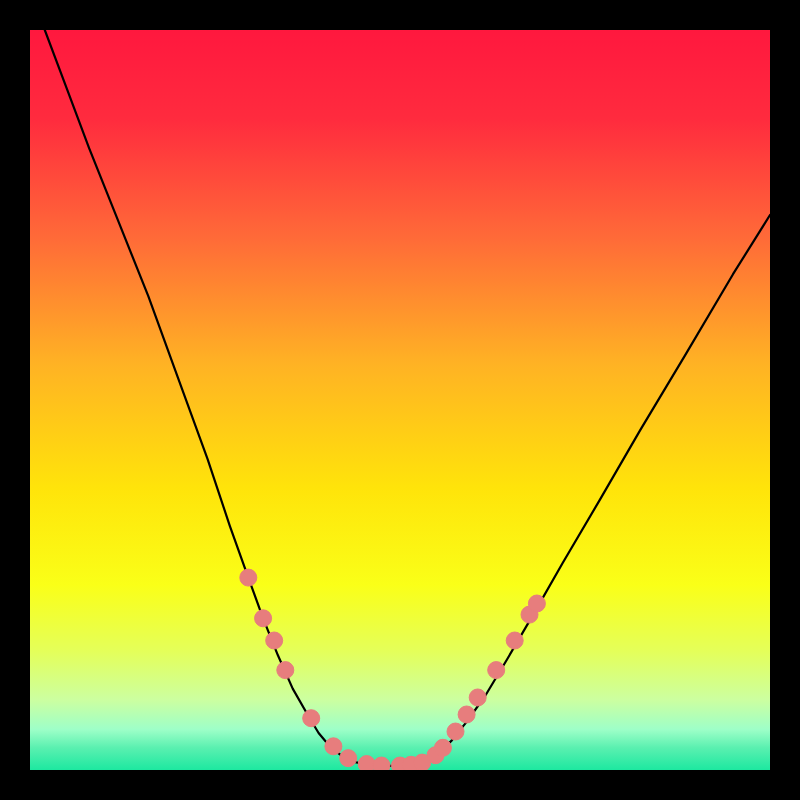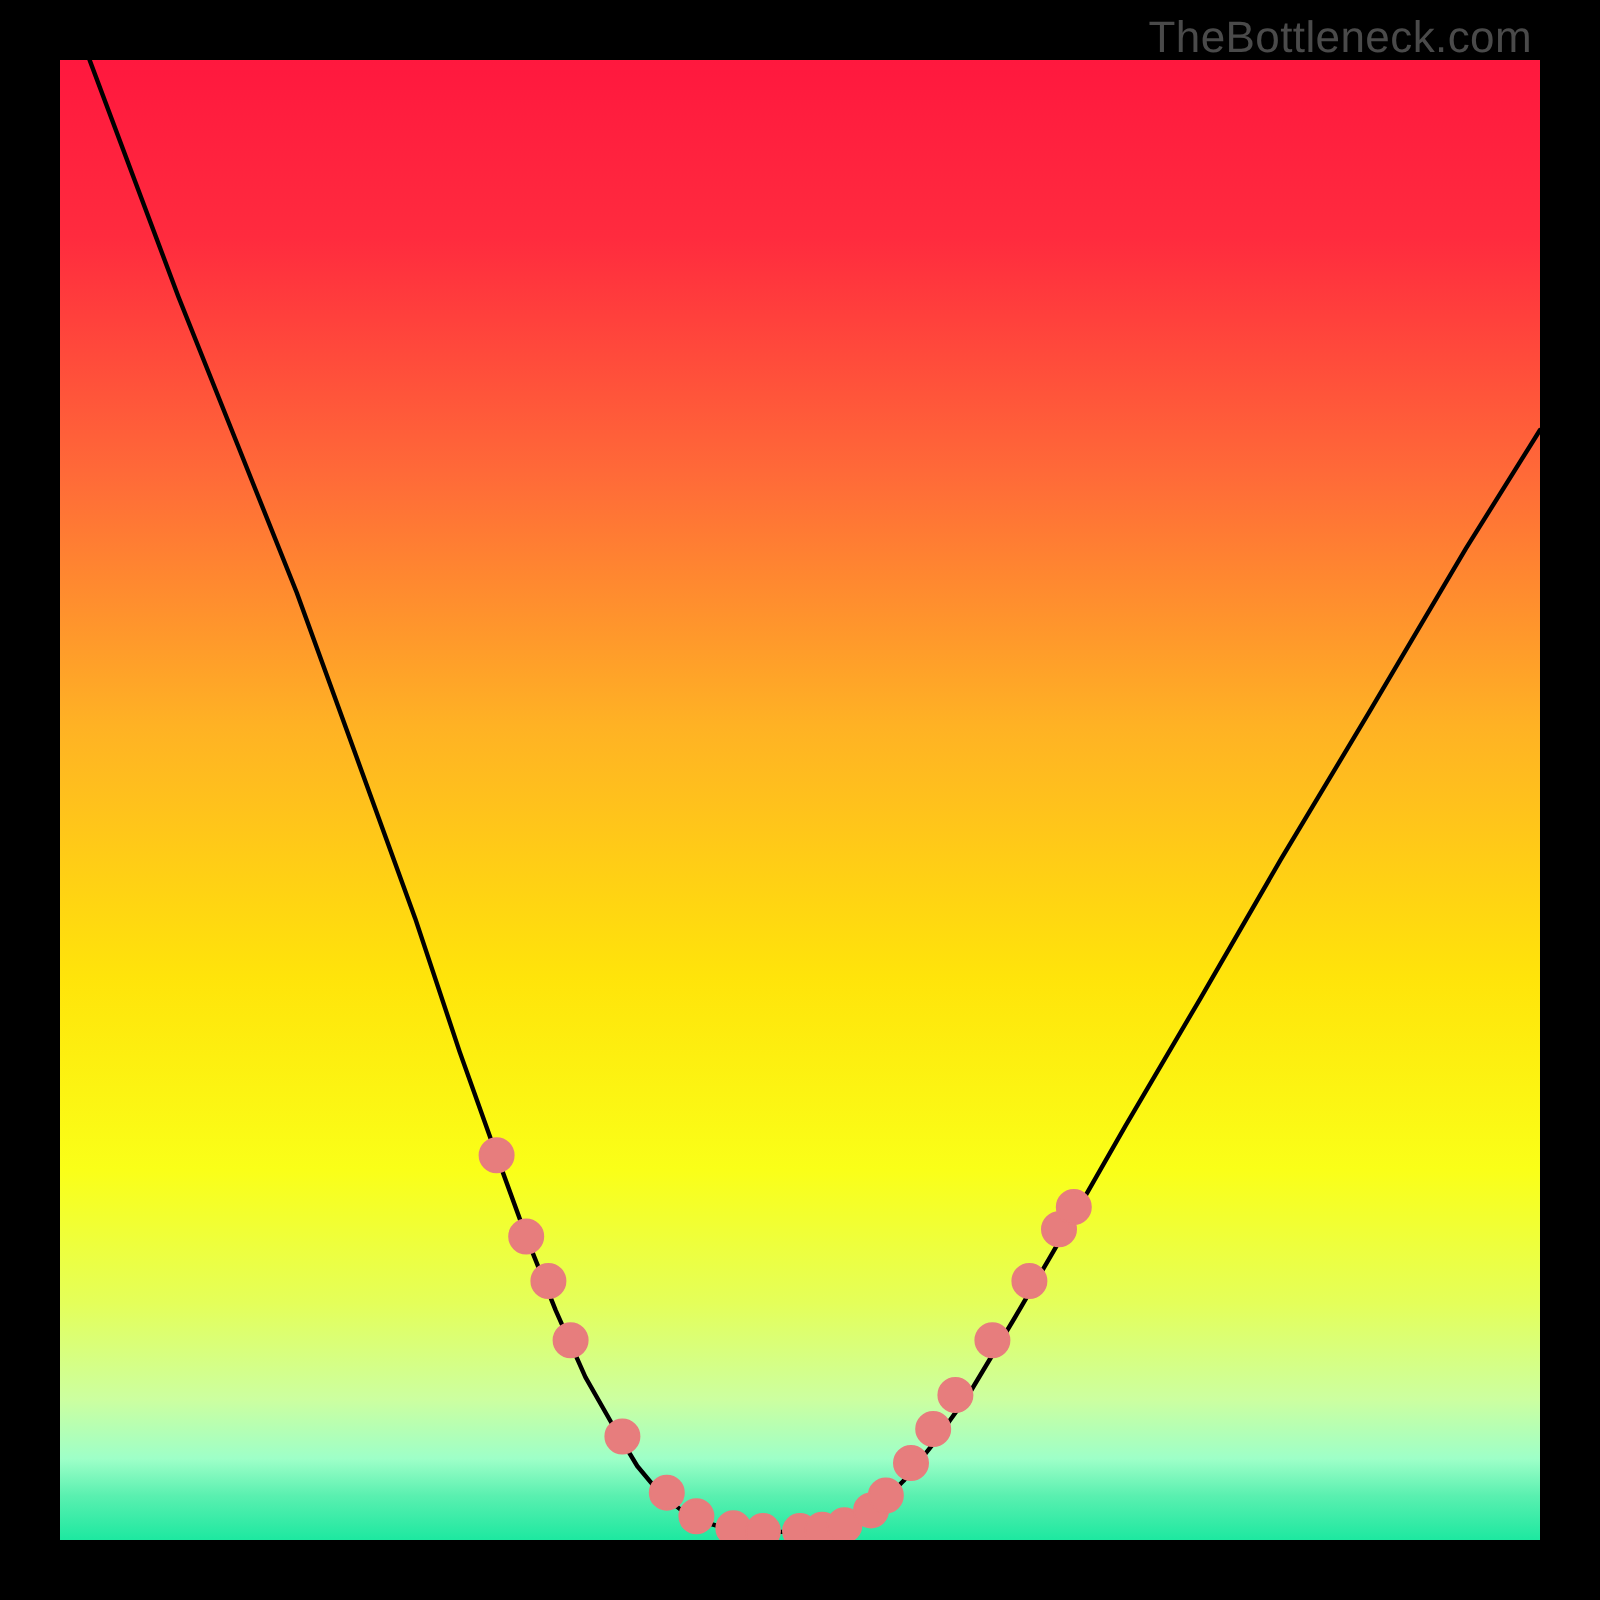--- a/index.html
+++ b/index.html
@@ -95,14 +95,13 @@
           <circle cx="425.50" cy="701.52" r="8.5" fill="#e77d7d" stroke="#e77d7d"></circle>
           <circle cx="436.60" cy="684.50" r="8.5" fill="#e77d7d" stroke="#e77d7d"></circle>
           <circle cx="447.70" cy="667.48" r="8.5" fill="#e77d7d" stroke="#e77d7d"></circle>
           <circle cx="466.20" cy="640.10" r="8.5" fill="#e77d7d" stroke="#e77d7d"></circle>
           <circle cx="484.70" cy="610.50" r="8.5" fill="#e77d7d" stroke="#e77d7d"></circle>
           <circle cx="499.50" cy="584.60" r="8.5" fill="#e77d7d" stroke="#e77d7d"></circle>
           <circle cx="506.90" cy="573.50" r="8.5" fill="#e77d7d" stroke="#e77d7d"></circle>
         </g>
     </svg>
   </div>
-  <div class="watermark">TheBottleneck.com</div>
 </div>
 
 </body></html>

